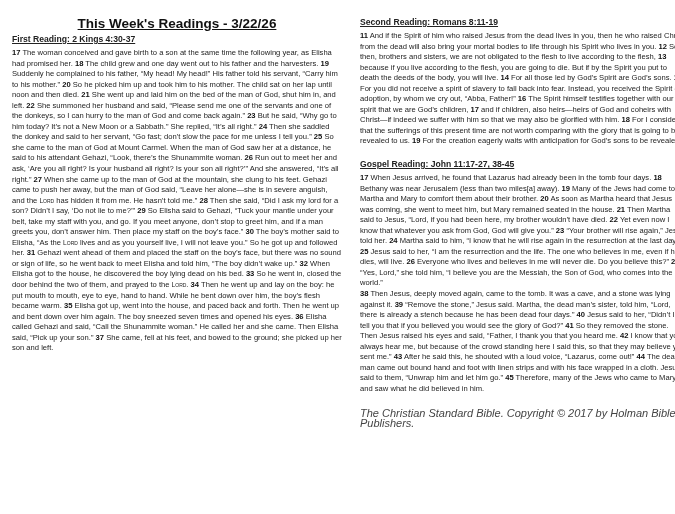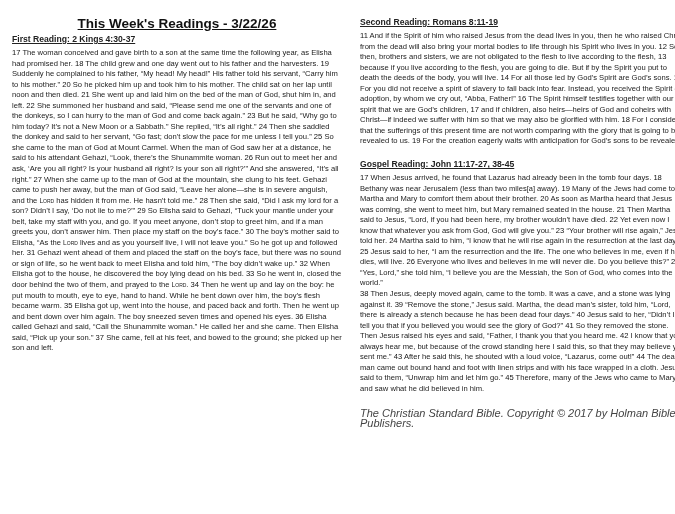--- a/index.html
+++ b/index.html
@@ -9,21 +9,21 @@
   .col-left { left:12px; width:330px; }
   .col-right { left:360px; width:326px; }
   .page-title { text-align:center; font-weight:bold; font-size:13.5px; text-decoration:underline;
                 margin-top:16px; margin-bottom:2px; line-height:16px; color:#111; }
   .sec-head { font-weight:bold; font-size:8.6px; text-decoration:underline; color:#222;
               line-height:11px; margin:0 0 3px 0; }
   .col-right .sec-head.first { margin-top:17px; }
   .para { margin:0; text-align:left; }
   .para + .para { }
   .gap { height:12px; }
-  .vn { font-weight:normal; color:#111; }
+  .vn { font-weight:bold; color:#111; }
   .sc { font-variant:small-caps; font-size:6.6px; }
   .footnote { font-size:7.4px; }
   .copyright { font-style:italic; font-size:11px; color:#444; margin-top:13px; }
 </style>
 </head>
 <body>
 
 <div class="col col-left">
   <div class="page-title">This Week's Readings - 3/22/26</div>
   <div class="sec-head">First Reading: 2 Kings 4:30-37</div>

